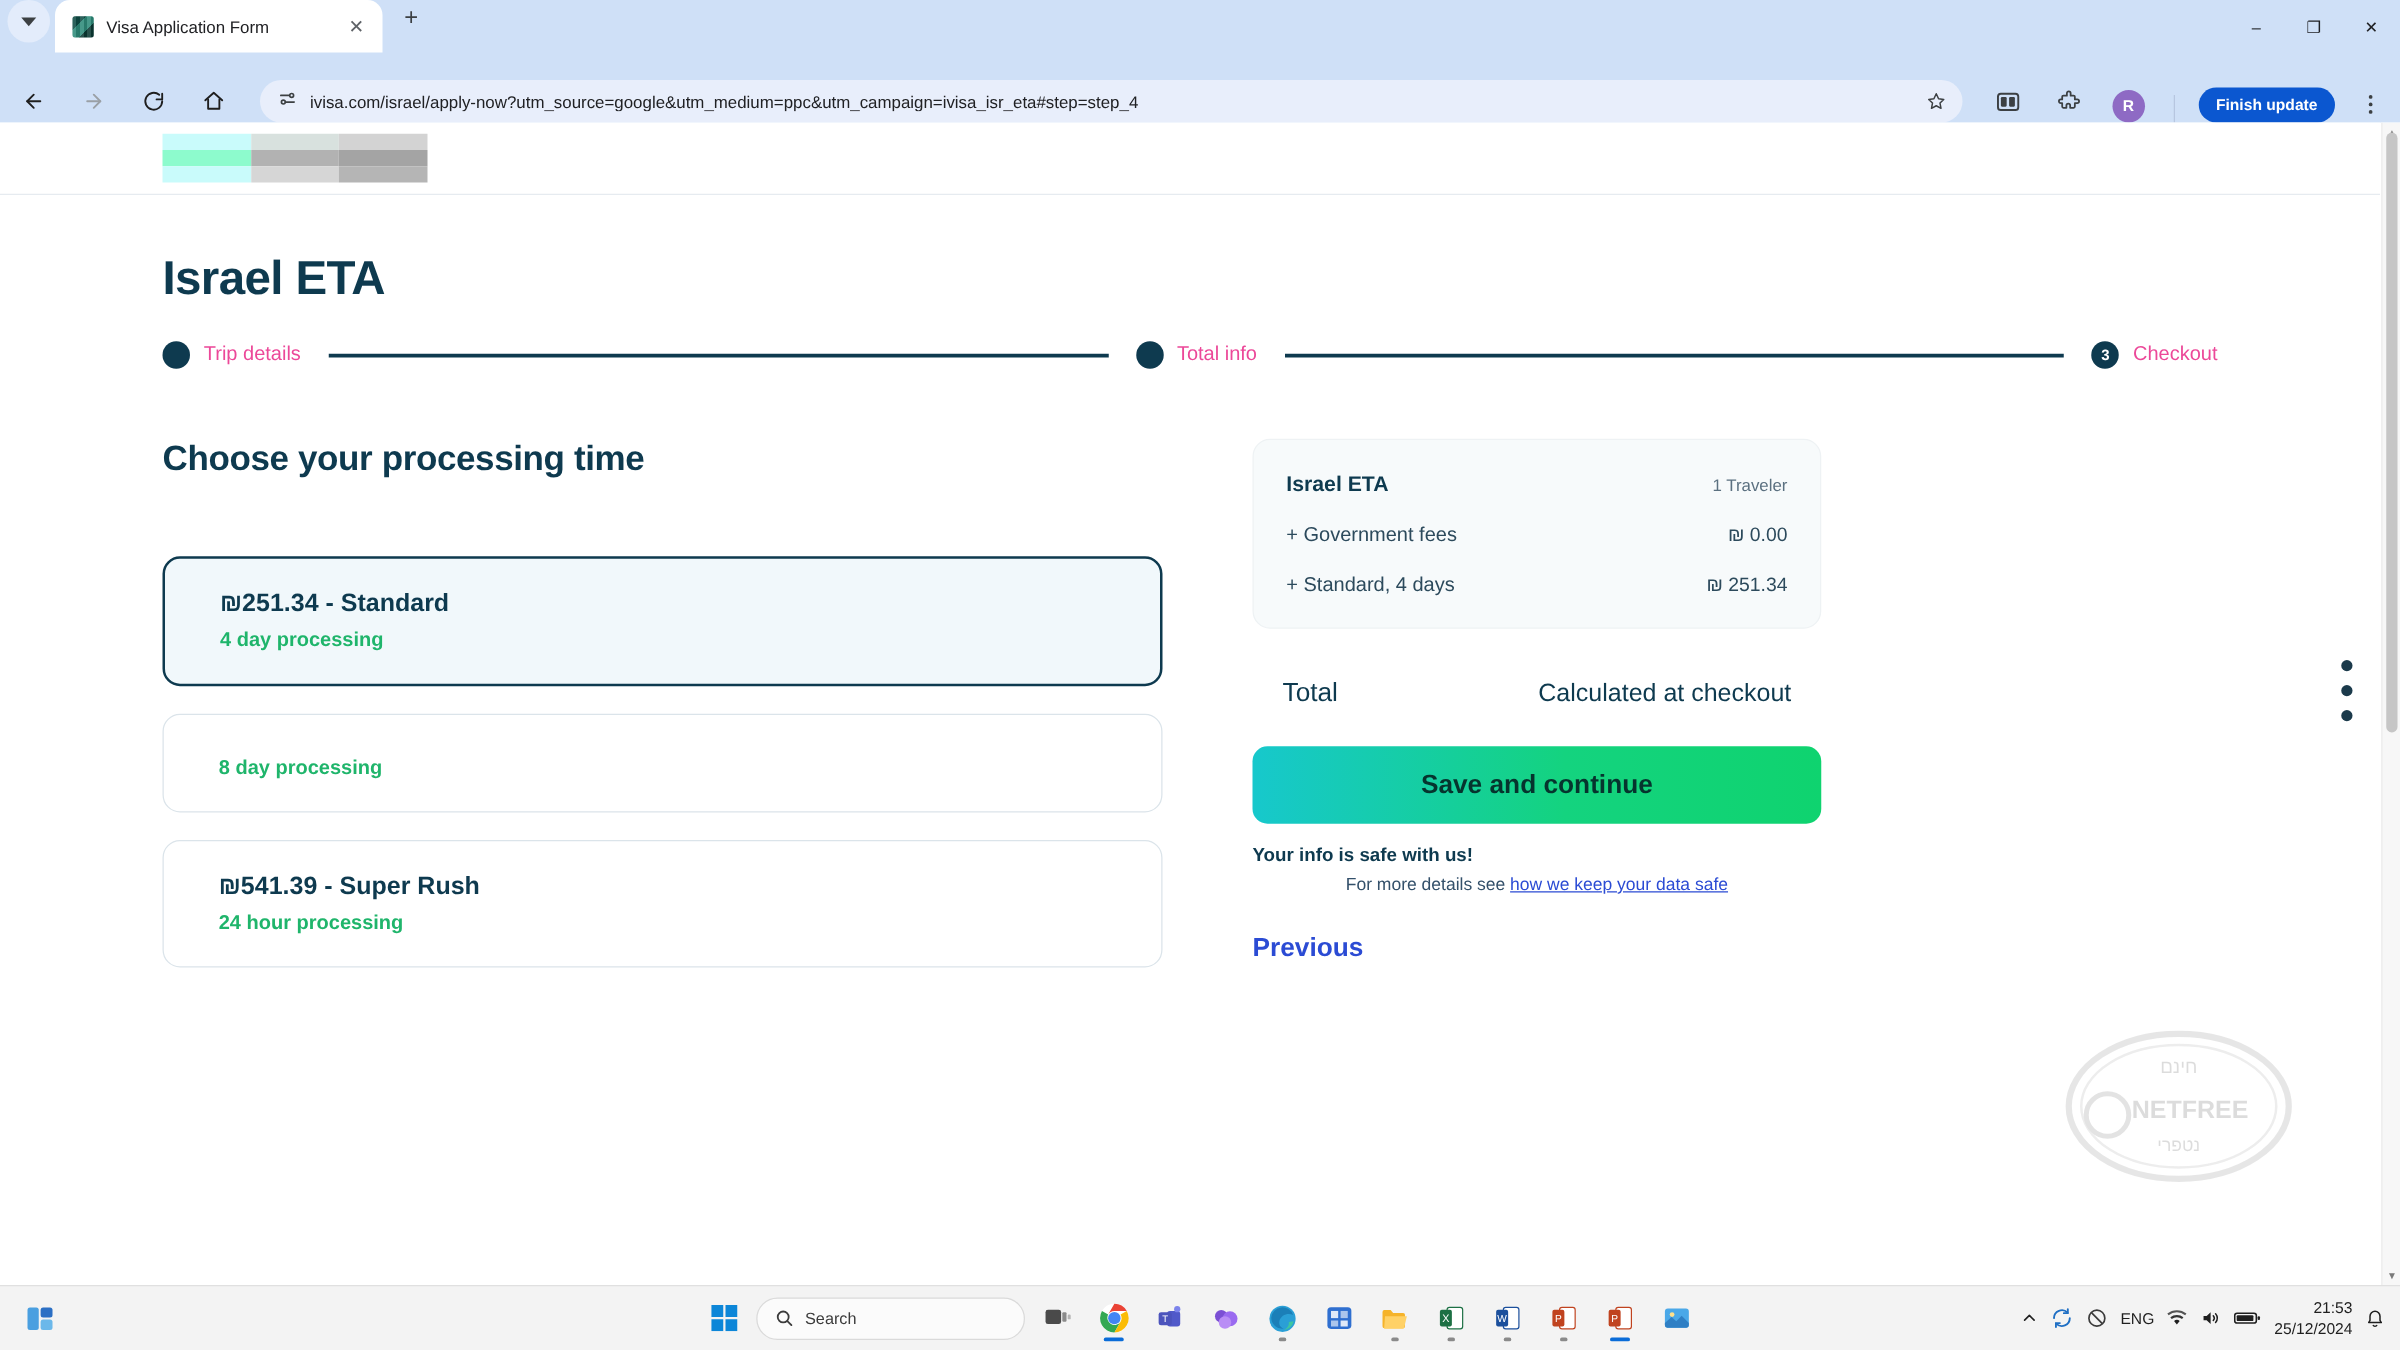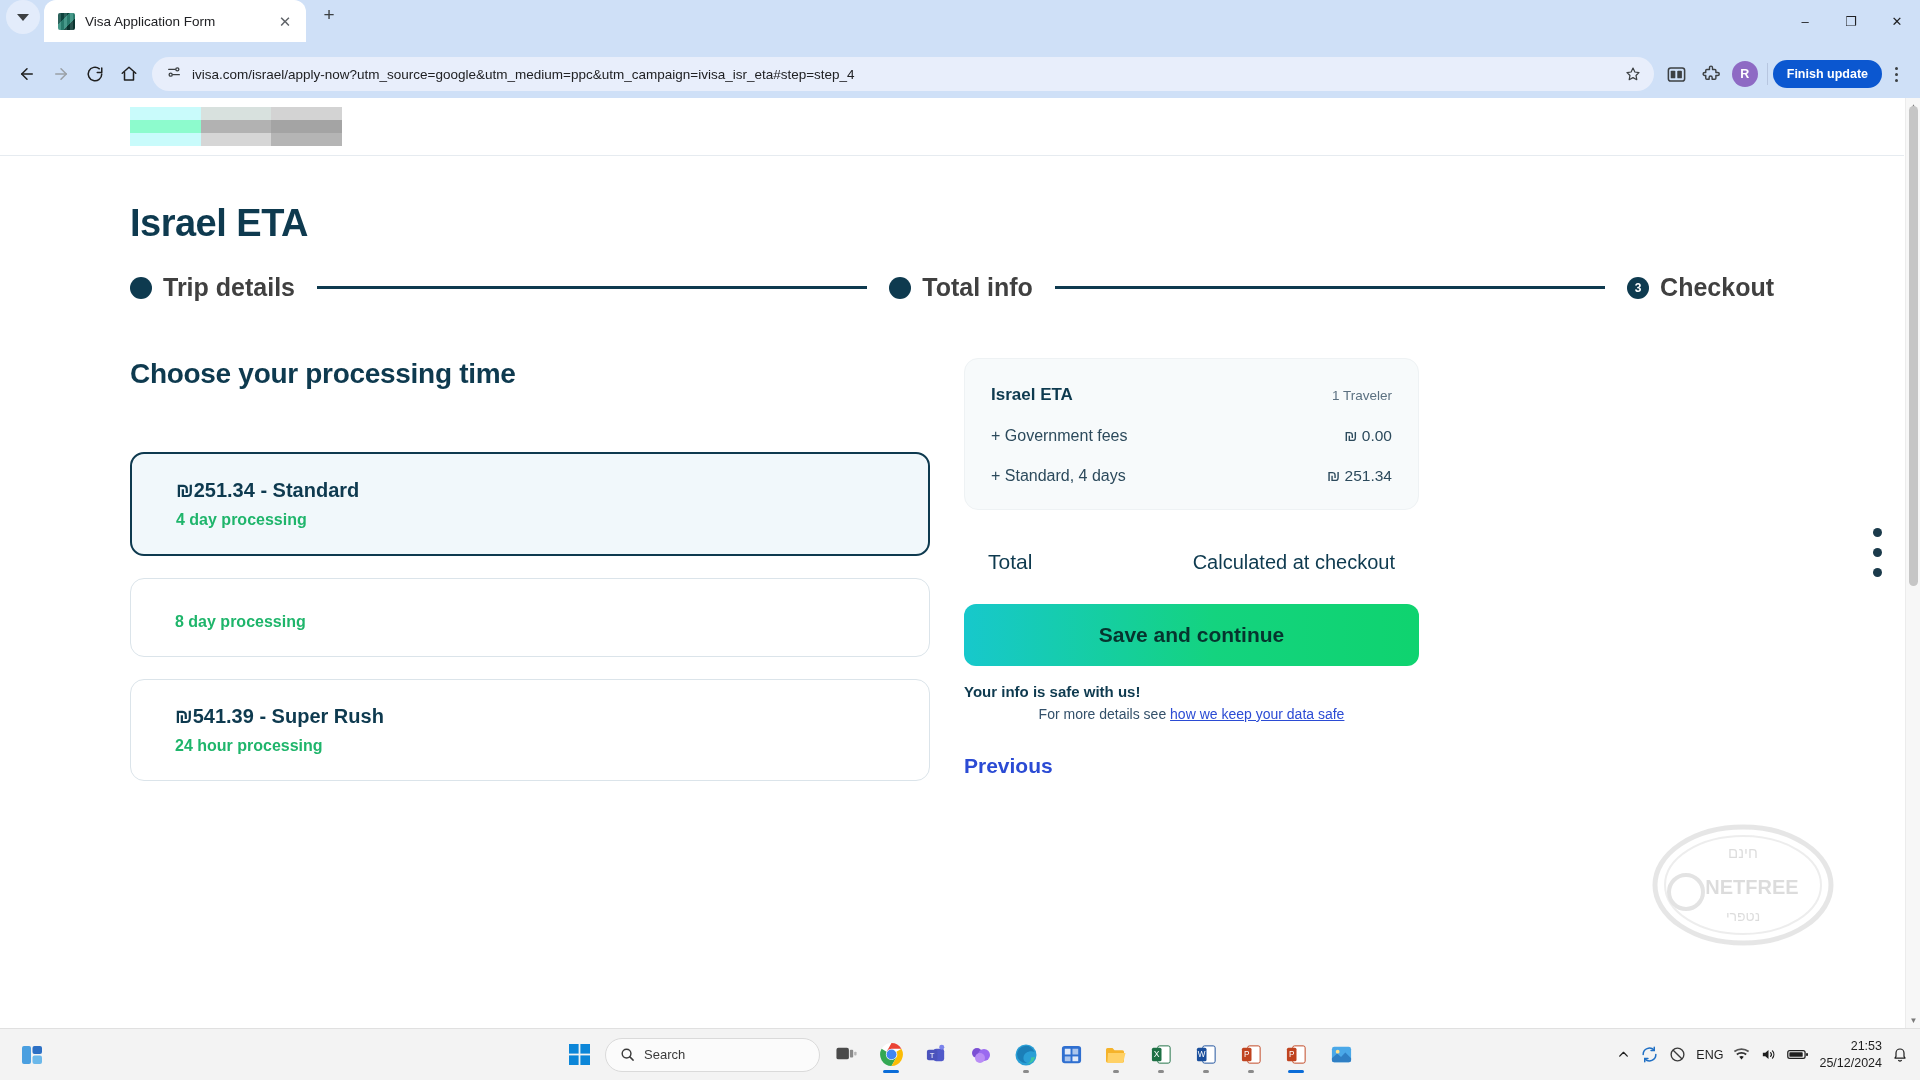--- a/index.html
+++ b/index.html
@@ -36,21 +36,21 @@
     content:""; position:absolute; inset:0;
     background: repeating-linear-gradient(90deg, rgba(255,255,255,.12) 0 3px, rgba(0,0,0,.12) 3px 6px);
   }
   .tab-title { font-size: 13.5px; color: #202124; flex: 1; white-space: nowrap; overflow: hidden; text-overflow: ellipsis; }
   .tab-close { width: 22px; height: 22px; display: flex; align-items: center; justify-content: center; border-radius: 50%; color: #5f6368; font-size: 15px; line-height: 1; cursor: pointer; }
   .new-tab { width: 30px; height: 30px; margin: 0 0 7px 8px; display: flex; align-items: center; justify-content: center; border-radius: 50%; color: #3c4043; font-size: 19px; cursor: pointer; }
 
   .win-ctrls { position: absolute; right: 0; top: 0; height: 42px; display: flex; }
   .win-btn { width: 46px; height: 42px; display: flex; align-items: center; justify-content: center; color: #202124; font-size: 13px; cursor: pointer; }
 
-  .toolbar { height: 48px; display: flex; align-items: center; gap: 0; padding: 0 10px; background: #cfe0f7; }
+  .toolbar { height: 48px; display: flex; align-items: flex-end; gap: 14px; padding: 0 10px; background: #cfe0f7; }
   .tb-icon { width: 34px; height: 34px; display: flex; align-items: center; justify-content: center; border-radius: 50%; color: #1f1f1f; cursor: pointer; }
   .tb-icon.dim { color: #9aa0a6; }
   .tb-icon svg { display: block; }
 
   .omnibox {
     flex: 1; height: 34px; background: #e8eefb; border-radius: 17px;
     display: flex; align-items: center; padding: 0 8px 0 14px; gap: 10px;
     margin: 0 6px; cursor: text;
   }
   .omni-url { flex: 1; font-size: 13.5px; color: #202124; white-space: nowrap; overflow: hidden; }
@@ -81,25 +81,25 @@
   .content { padding: 46px 130px 0 130px; }
   h1.page-title { font-size: 38px; color: #0e3a4f; letter-spacing: -0.5px; font-weight: bold; }
 
   
   .stepper { display: flex; align-items: center; margin-top: 28px; }
   .step { display: flex; align-items: center; gap: 11px; }
   .step-dot {
     width: 22px; height: 22px; border-radius: 50%; background: #0e3a4f; color: #fff;
     display: flex; align-items: center; justify-content: center; font-size: 12px; font-weight: bold;
   }
-  .step-label { font-size: 25px; font-weight: bold; color: #404040; white-space: nowrap; }
+  .step-label { font-size: 16px; font-weight: normal; color: #ec4899; white-space: nowrap; }
   .step-line { flex: 1; height: 3px; background: #0e3a4f; margin: 0 22px; }
 
   
-  .cols { display: flex; gap: 34px; margin-top: 56px; align-items: flex-start; }
+  .cols { display: flex; gap: 72px; margin-top: 56px; align-items: flex-start; }
   .col-left { width: 800px; }
   .col-right { width: 455px; }
 
   h2.section-title { font-size: 28px; color: #0e3a4f; font-weight: bold; letter-spacing: -0.3px; }
 
   .options { margin-top: 62px; display: flex; flex-direction: column; gap: 22px; }
   .option {
     border: 1.5px solid #dbe4ea; border-radius: 14px; background: #fff;
     padding: 25px 44px; cursor: pointer;
   }

